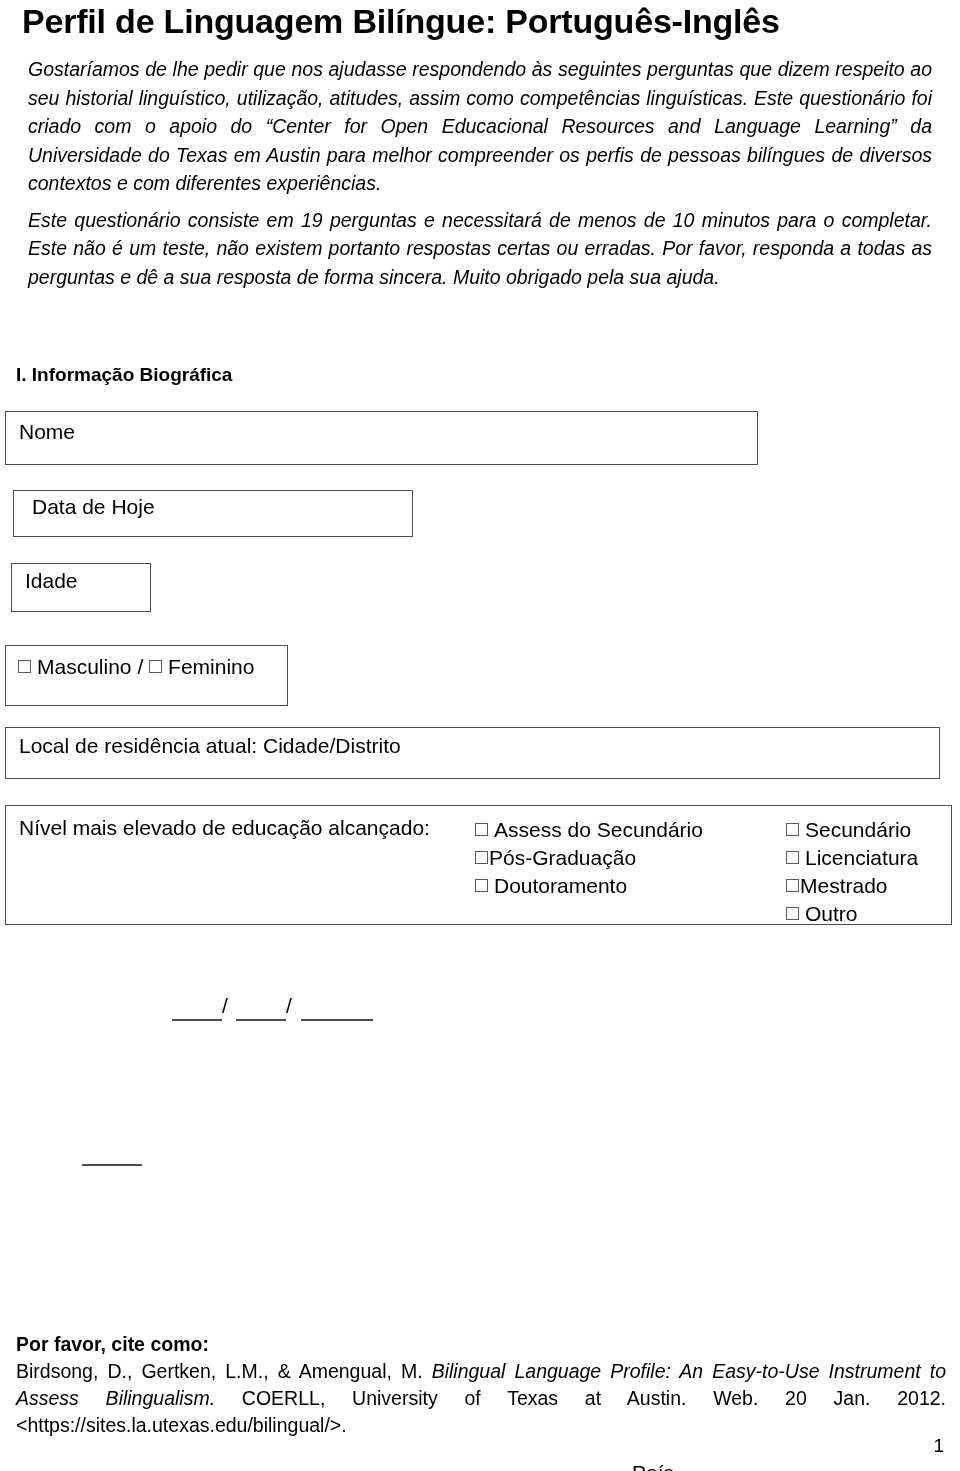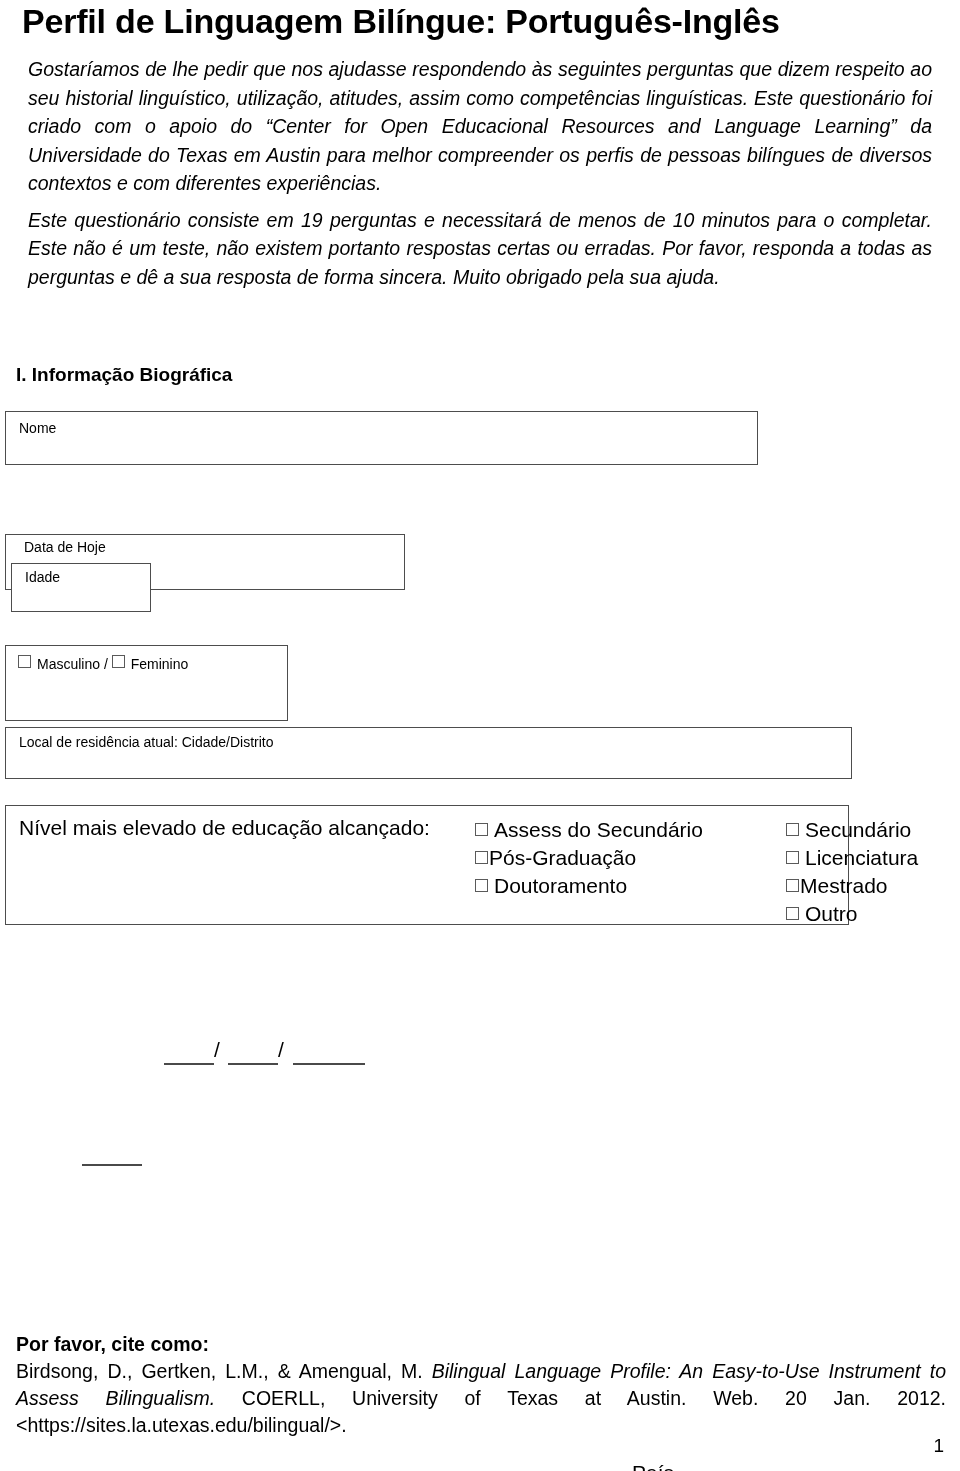--- a/index.html
+++ b/index.html
@@ -65,60 +65,60 @@
 
   
   .box {
     position: absolute;
     border: 1px solid #4d4d4d;
     box-sizing: border-box;
     background: #ffffff;
   }
   .box .label {
     position: absolute;
-    font-size: 14px;
+    font-size: 21px;
     white-space: nowrap;
     text-align: center;
   }
   .rule {
     position: absolute;
     border-bottom: 2px solid #4a4a4a;
     height: 0;
   }
 
   
   #box-nome      { left: 5px;  top: 411px; width: 753px; height: 54px; }
   #box-nome .label { left: 13px; top: 8px; }
   #rule-nome     { left: 78px; top: 444px; width: 658px; }
 
   
-  #box-data      { left: 5px;  top: 490px; width: 400px; height: 56px; margin-top: 44px; }
+  #box-data      { left: 13px;  top: 490px; width: 400px; height: 47px; }
   #box-data .label { left: 18px; top: 4px; }
   #rule-data-d   { left: 158px; top: 528px; width: 50px; }
   #rule-data-m   { left: 222px; top: 528px; width: 50px; }
   #rule-data-y   { left: 287px; top: 528px; width: 72px; }
   #slash-1       { position:absolute; left: 208px; top: 503px; font-size: 21px; }
   #slash-2       { position:absolute; left: 272px; top: 503px; font-size: 21px; }
 
   
   #box-idade     { left: 11px;  top: 563px; width: 140px; height: 49px; }
   #box-idade .label { left: 13px; top: 5px; }
   #rule-idade    { left: 70px; top: 600px; width: 60px; }
 
   
-  #box-genero    { left: 5px;  top: 645px; width: 283px; height: 76px; }
+  #box-genero    { left: 5px;  top: 645px; width: 283px; height: 61px; }
   #box-genero .label { left: 12px; top: 9px; }
 
   
-  #box-resid     { left: 5px;  top: 727px; width: 847px; height: 52px; }
+  #box-resid     { left: 5px;  top: 727px; width: 935px; height: 52px; }
   #box-resid .label { left: 13px; top: 6px; }
   #lbl-pais      { position:absolute; left: 626px; top: 733px; font-size: 21px; }
 
   
-  #box-edu       { left: 5px;  top: 805px; width: 844px; height: 120px; }
+  #box-edu       { left: 5px;  top: 805px; width: 947px; height: 120px; }
   #box-edu .edu-prompt {
     position: absolute;
     left: 13px; top: 10px;
     font-size: 21px;
     white-space: nowrap;
   }
   .edu-col {
     position: absolute;
     font-size: 21px;
     line-height: 28px;

